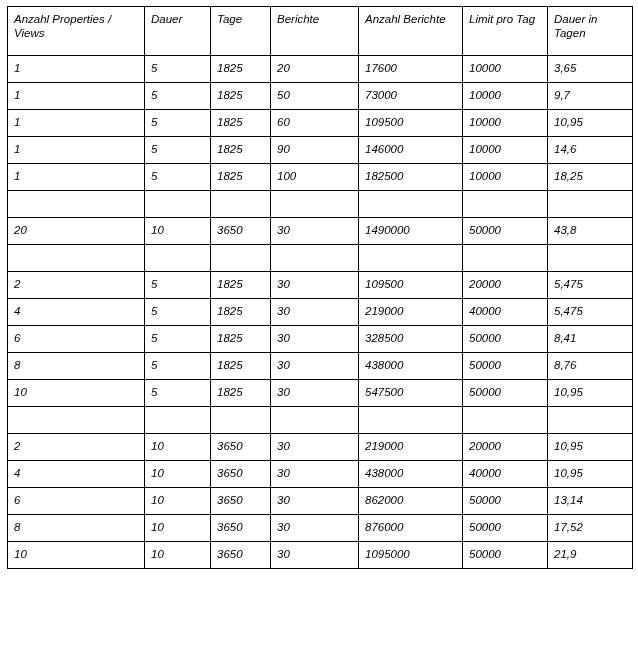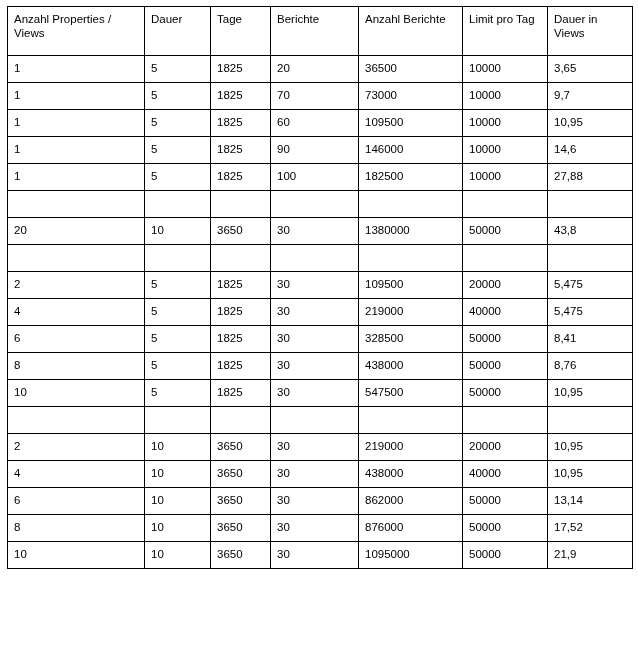--- a/index.html
+++ b/index.html
@@ -13,20 +13,21 @@
     font-family: "Liberation Sans", sans-serif;
     color: #000000;
     overflow: hidden;
   }
   .sheet {
     position: relative;
     width: 638px;
     height: 551px;
     box-sizing: border-box;
     padding: 6px 5px 5px 7px;
+    font-style: italic;
   }
   table.data-table {
     border-collapse: collapse;
     table-layout: fixed;
     width: 625px;
     font-size: 11.5px;
     line-height: 1.25;
   }
   table.data-table col.c0 { width: 137px; }
   table.data-table col.c1 { width: 66px; }
@@ -72,38 +73,38 @@
       <col class="c6">
     </colgroup>
     <thead>
       <tr>
         <th>Anzahl Properties / Views</th>
         <th>Dauer</th>
         <th>Tage</th>
         <th>Berichte</th>
         <th>Anzahl Berichte</th>
         <th>Limit pro Tag</th>
-        <th>Dauer in Views</th>
+        <th>Dauer in Tagen</th>
       </tr>
     </thead>
     <tbody>
       <tr>
         <td>1</td>
         <td>5</td>
         <td>1825</td>
         <td>20</td>
-        <td>36500</td>
+        <td>17600</td>
         <td>10000</td>
         <td>3,65</td>
       </tr>
       <tr>
         <td>1</td>
         <td>5</td>
         <td>1825</td>
-        <td>70</td>
+        <td>50</td>
         <td>73000</td>
         <td>10000</td>
         <td>9,7</td>
       </tr>
       <tr>
         <td>1</td>
         <td>5</td>
         <td>1825</td>
         <td>60</td>
         <td>109500</td>
@@ -119,37 +120,37 @@
         <td>10000</td>
         <td>14,6</td>
       </tr>
       <tr>
         <td>1</td>
         <td>5</td>
         <td>1825</td>
         <td>100</td>
         <td>182500</td>
         <td>10000</td>
-        <td>27,88</td>
+        <td>18,25</td>
       </tr>
       <tr class="spacer-row">
         <td></td>
         <td></td>
         <td></td>
         <td></td>
         <td></td>
         <td></td>
         <td></td>
       </tr>
       <tr>
         <td>20</td>
         <td>10</td>
         <td>3650</td>
         <td>30</td>
-        <td>1380000</td>
+        <td>1490000</td>
         <td>50000</td>
         <td>43,8</td>
       </tr>
       <tr class="spacer-row">
         <td></td>
         <td></td>
         <td></td>
         <td></td>
         <td></td>
         <td></td>

